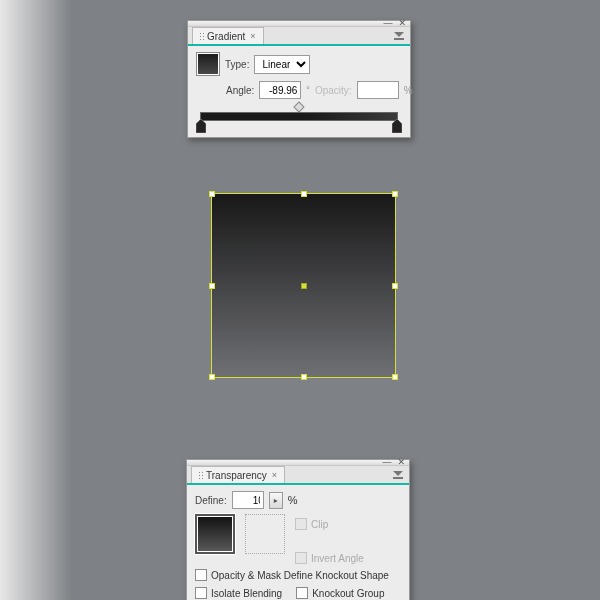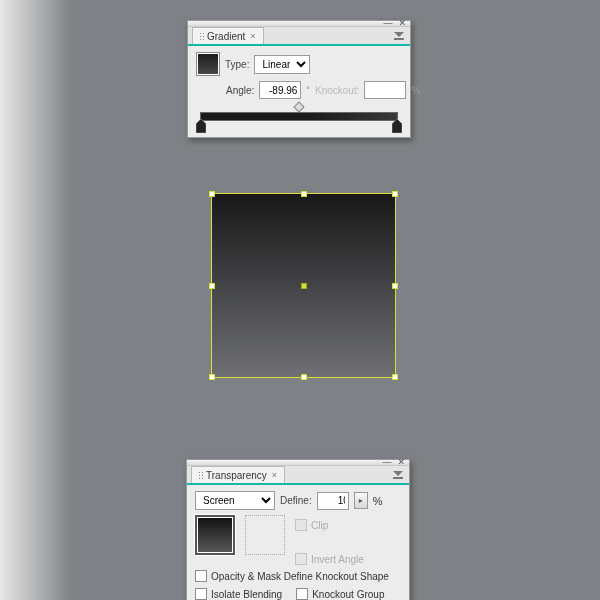--- a/index.html
+++ b/index.html
@@ -240,21 +240,21 @@
       <div class="swatch"></div>
       <label>Type:</label>
       <select>
         <option>Linear</option>
       </select>
     </div>
     <div class="row" style="margin-left:30px;">
       <label>Angle:</label>
       <input type="text" class="num-input" value="-89.96" style="">
       <span style="font-size:9px;color:#888">°</span>
-      <label style="color:#bbb">Knockout:</label>
+      <label style="color:#bbb">Opacity:</label>
       <input type="text" class="grey-input" disabled="" value="" style="">
       <span class="pct">%</span>
     </div>
     <div class="grad-track">
       <div class="grad-mid"></div>
       <div class="grad-bar"></div>
       <div class="grad-stop stop-left">
         <svg viewBox="0 0 10 14">
             <path d="M5 0 L10 5 V14 H0 V5 Z" fill="#222" stroke="#666"></path>
           </svg>
@@ -295,23 +295,20 @@
     </div>
     <div class="menu-icon">
       <svg viewBox="0 0 10 8">
           <path d="M0 0h10L5 5z" fill="#777"></path>
           <rect x="0" y="6" width="10" height="2" fill="#777"></rect>
         </svg>
     </div>
   </div>
   <div class="panel-body">
     <div class="row">
-      <select style="width:80px">
-        <option>Screen</option>
-      </select>
       <label>Define:</label>
       <input type="text" class="num-input" style="width: 32px; padding-left: 20px;" value="100">
       <div class="arrow-btn">▸</div>
       <span>%</span>
     </div>
     <div class="row" style="align-items:flex-start; gap:10px; margin-top:4px;">
       <div class="swatch big"></div>
       <div class="dotted-slot"></div>
       <div style="display:flex; flex-direction:column; gap:22px; padding-top:4px;">
         <div class="chk disabled">

